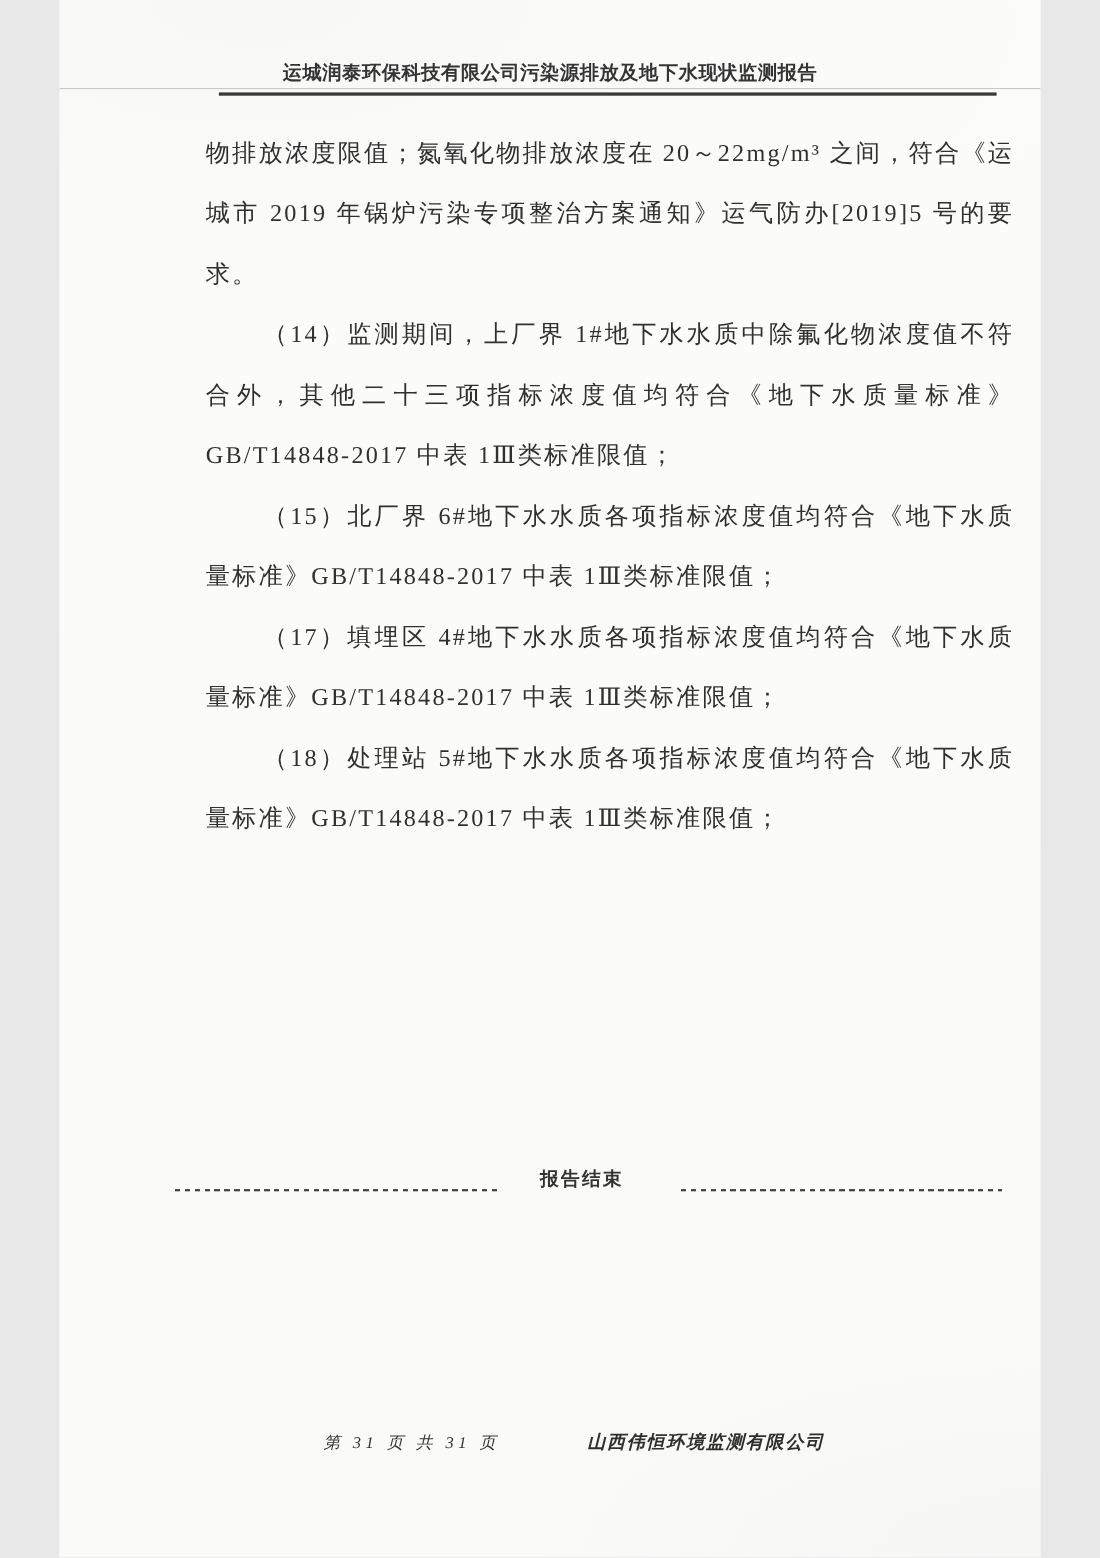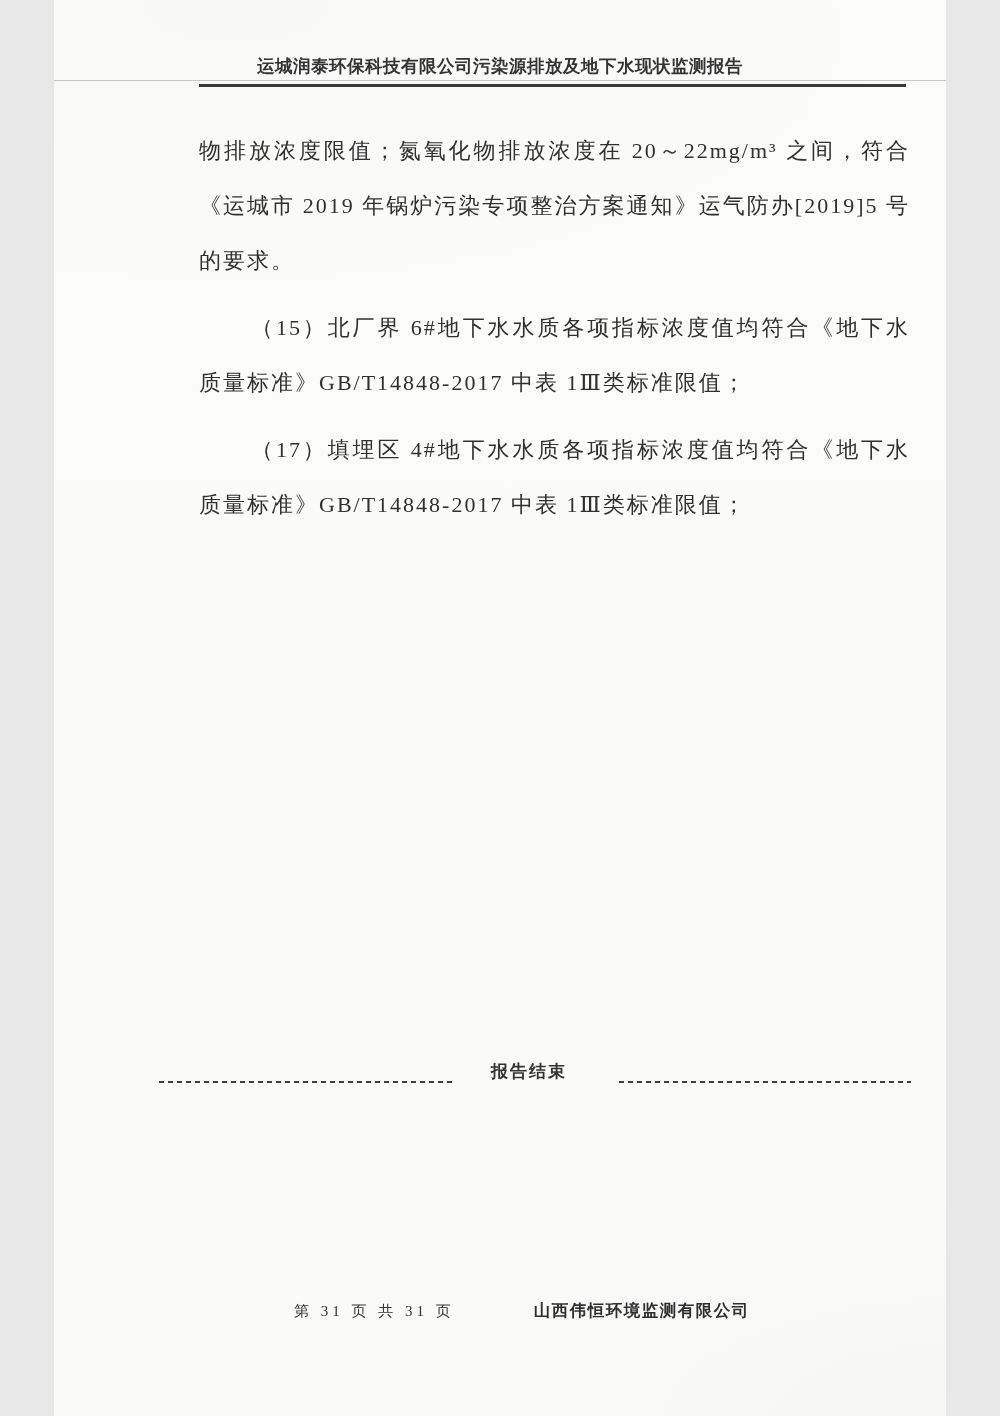--- a/index.html
+++ b/index.html
@@ -57,21 +57,21 @@
     left: 133px;
     width: 735px;
     font-size: 22px;
     line-height: 55px;
     letter-spacing: 2px;
     text-align: justify;
     text-justify: inter-ideograph;
     color: #303030;
   }
   .body-text p {
-    margin: 12px;
+    margin: 0;
   }
   .body-text p.indent {
     text-indent: 52px;
   }
 
   
   .end-separator {
     position: absolute;
     top: 1057px;
     left: 105px;
@@ -99,20 +99,21 @@
     white-space: nowrap;
   }
 
   
   .footer {
     position: absolute;
     top: 1300px;
     left: 240px;
     display: flex;
     align-items: baseline;
+    font-style: italic;
   }
   .footer-pageinfo {
     font-size: 15px;
     letter-spacing: 4px;
     color: #343434;
     white-space: nowrap;
   }
   .footer-company {
     font-size: 16.5px;
     font-weight: bold;
@@ -127,22 +128,24 @@
 <body>
 
 <div class="page">
 
   <div class="header-title">运城润泰环保科技有限公司污染源排放及地下水现状监测报告</div>
   <div class="header-rule-faint"></div>
   <div class="header-rule-dark"></div>
 
   <div class="body-text">
     <p>物排放浓度限值；氮氧化物排放浓度在 20～22mg/m³ 之间，符合《运城市 2019 年锅炉污染专项整治方案通知》运气防办[2019]5 号的要求。</p>
+    <p class="indent">（14）监测期间，上厂界 1#地下水水质中除氟化物浓度值不符合外，其他二十三项指标浓度值均符合《地下水质量标准》GB/T14848-2017 中表 1Ⅲ类标准限值；</p>
     <p class="indent">（15）北厂界 6#地下水水质各项指标浓度值均符合《地下水质量标准》GB/T14848-2017 中表 1Ⅲ类标准限值；</p>
     <p class="indent">（17）填埋区 4#地下水水质各项指标浓度值均符合《地下水质量标准》GB/T14848-2017 中表 1Ⅲ类标准限值；</p>
+    <p class="indent">（18）处理站 5#地下水水质各项指标浓度值均符合《地下水质量标准》GB/T14848-2017 中表 1Ⅲ类标准限值；</p>
   </div>
 
   <div class="end-separator">
     <div class="dash-line dash-left"></div>
     <div class="end-label">报告结束</div>
     <div class="dash-line dash-right"></div>
   </div>
 
   <div class="footer">
     <div class="footer-pageinfo">第 31 页 共 31 页</div>

